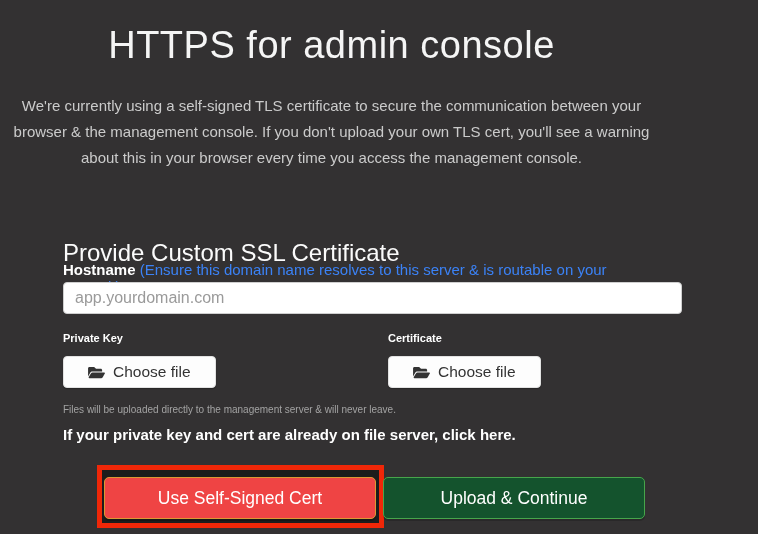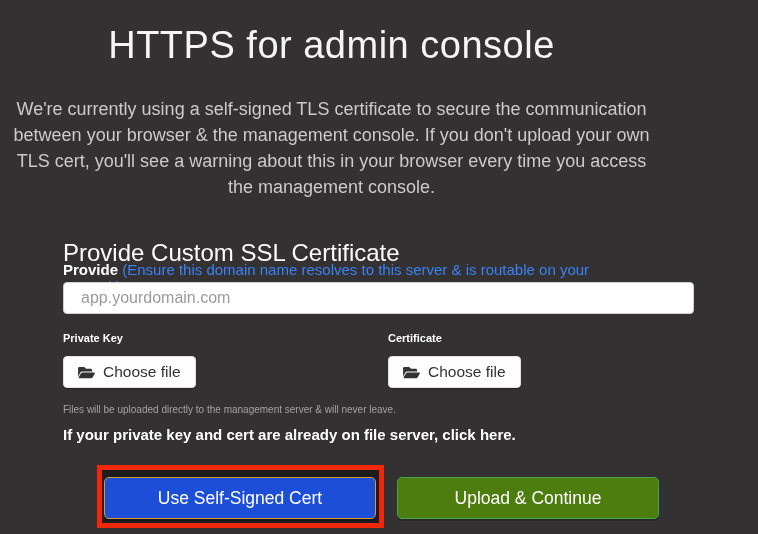--- a/index.html
+++ b/index.html
@@ -22,21 +22,21 @@
     font-size: 38px;
     font-weight: 400;
     line-height: 56px;
     letter-spacing: 0.5px;
   }
   .intro {
     position: absolute;
     top: 78px; left: 10px; right: 10px;
     text-align: center;
     color: #cbcbcb;
-    font-size: 18px;
+    font-size: 15px;
     line-height: 26px;
     font-weight: 400;
   }
   .section-heading {
     position: absolute;
     top: 219px; left: 63px;
     color: #fbfbfb;
     font-size: 24px;
     font-weight: 400;
   }
@@ -48,41 +48,41 @@
   }
   .hostname-row .label { font-weight: 700; color: #ffffff; }
   .hostname-row .hint  { font-weight: 400; color: #3b82f6; }
   .hostname-input {
     position: absolute;
     top: 282px; left: 63px;
     width: 595px; height: 30px;
     background: #ffffff;
     border: 1px solid #cfcfcf;
     border-radius: 4px;
-    padding: 0 17px;
+    padding: 0 11px;
     font-size: 16px;
     color: #333;
     font-family: "Liberation Sans", "DejaVu Sans", sans-serif;
     outline: none;
   }
   .hostname-input::placeholder { color: #9a9a9a; opacity: 1; }
   .file-label {
     position: absolute;
     top: 332px;
     color: #ffffff;
     font-size: 11px;
     font-weight: 700;
   }
   .file-label.private { left: 63px; }
   .file-label.cert    { left: 388px; }
   .choose-file-btn {
     position: absolute;
     top: 356px;
     height: 32px;
-    padding: 0 14px;
+    padding: 0 24px;
     display: inline-flex;
     align-items: center;
     gap: 8px;
     background: #fdfdfd;
     border: 1px solid #e2e2e2;
     border-radius: 4px;
     color: #333;
     font-size: 15.5px;
     font-family: "Liberation Sans", "DejaVu Sans", sans-serif;
     cursor: pointer;
@@ -124,42 +124,42 @@
     color: #ffffff;
     font-size: 17.5px;
     font-weight: 400;
     font-family: "Liberation Sans", "DejaVu Sans", sans-serif;
     cursor: pointer;
     z-index: 2;
     box-shadow: 0 2px 0 rgba(0,0,0,0.18);
   }
   .btn-self-signed {
     left: 104px; width: 272px;
-    background: #1d4ed8;
+    background: #ef4444;
     border: 1px solid #dd9833;
   }
   .btn-upload {
-    left: 397px; width: 262px;
-    background: #4d7c0f;
+    left: 383px; width: 262px;
+    background: #14532d;
     border: 1px solid #47a54b;
   }
 </style>
 </head>
 <body>
 
 <div class="screen">
 
   <h1 class="page-title">HTTPS for admin console</h1>
 
   <p class="intro">We're currently using a self-signed TLS certificate to secure the communication between your browser &amp; the management console. If you don't upload your own TLS cert, you'll see a warning about this in your browser every time you access the management console.</p>
 
   <h2 class="section-heading">Provide Custom SSL Certificate</h2>
 
   <div class="hostname-row">
-    <span class="label">Provide</span>
+    <span class="label">Hostname</span>
     <span class="hint">(Ensure this domain name resolves to this server &amp; is routable on your network)</span>
   </div>
 
   <input class="hostname-input" type="text" placeholder="app.yourdomain.com" style="">
 
   <div class="file-label private">Private Key</div>
   <div class="file-label cert">Certificate</div>
 
   <button class="choose-file-btn private">
     <span class="folder-icon">

